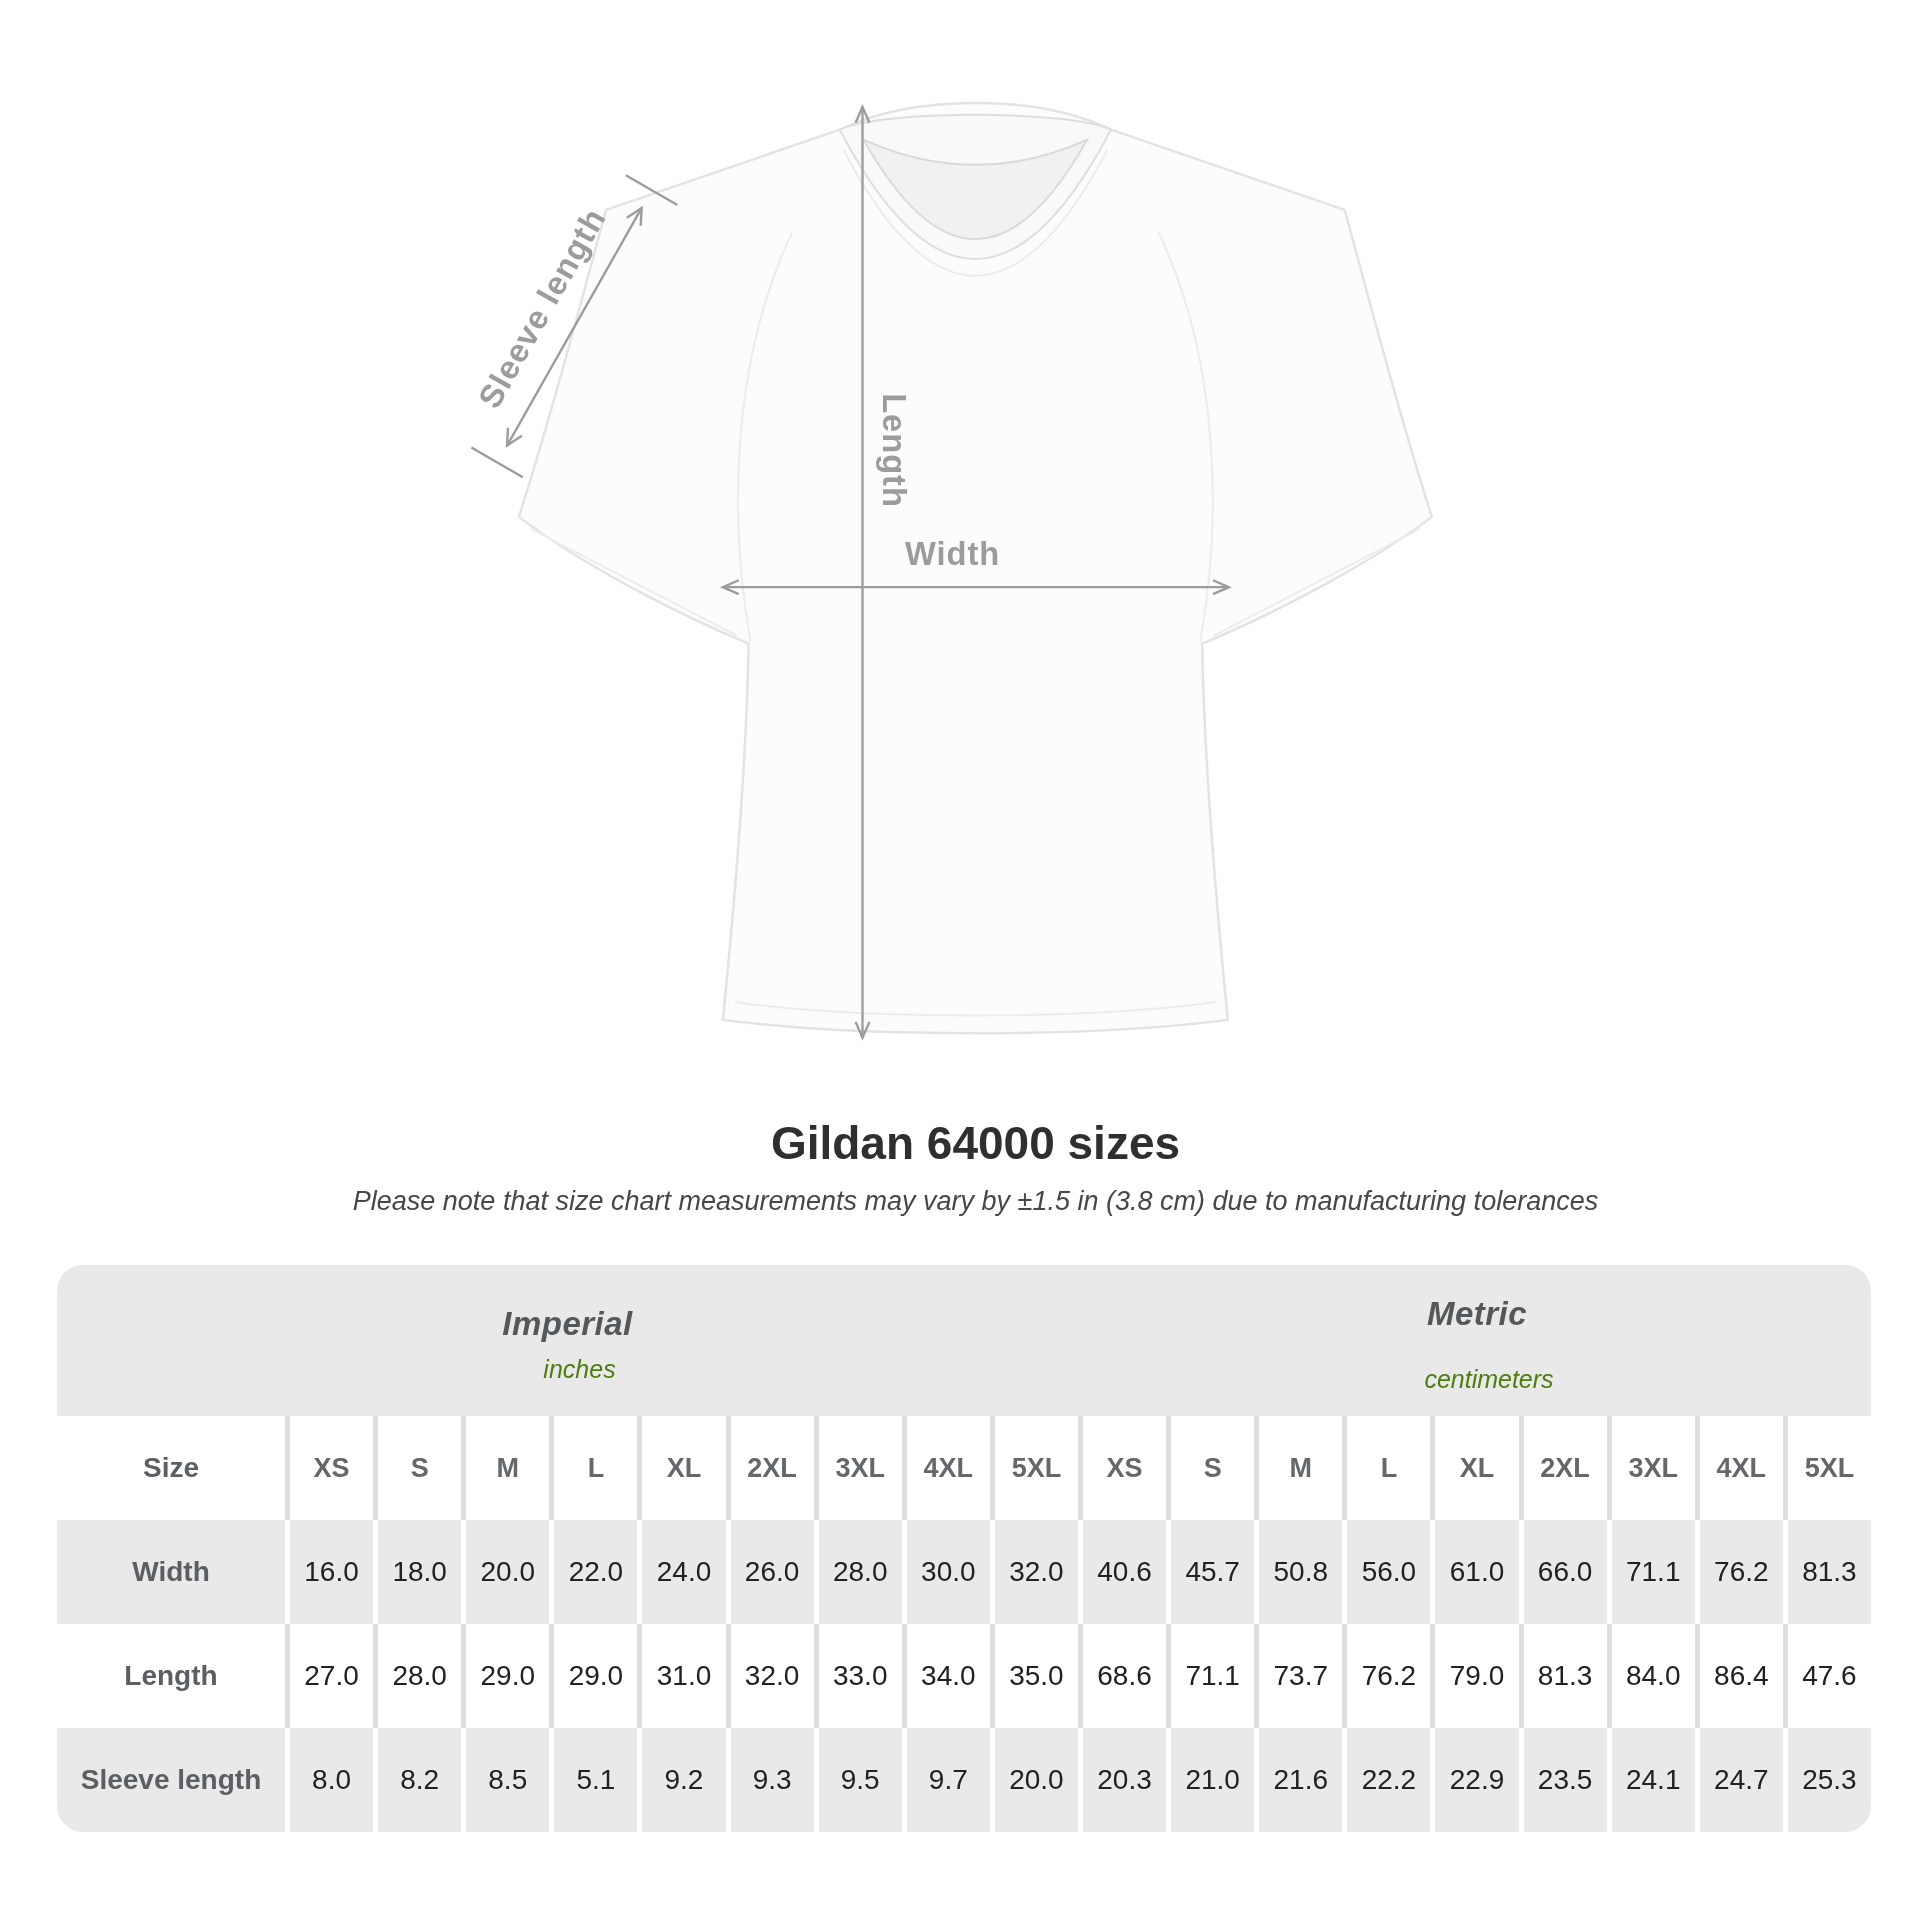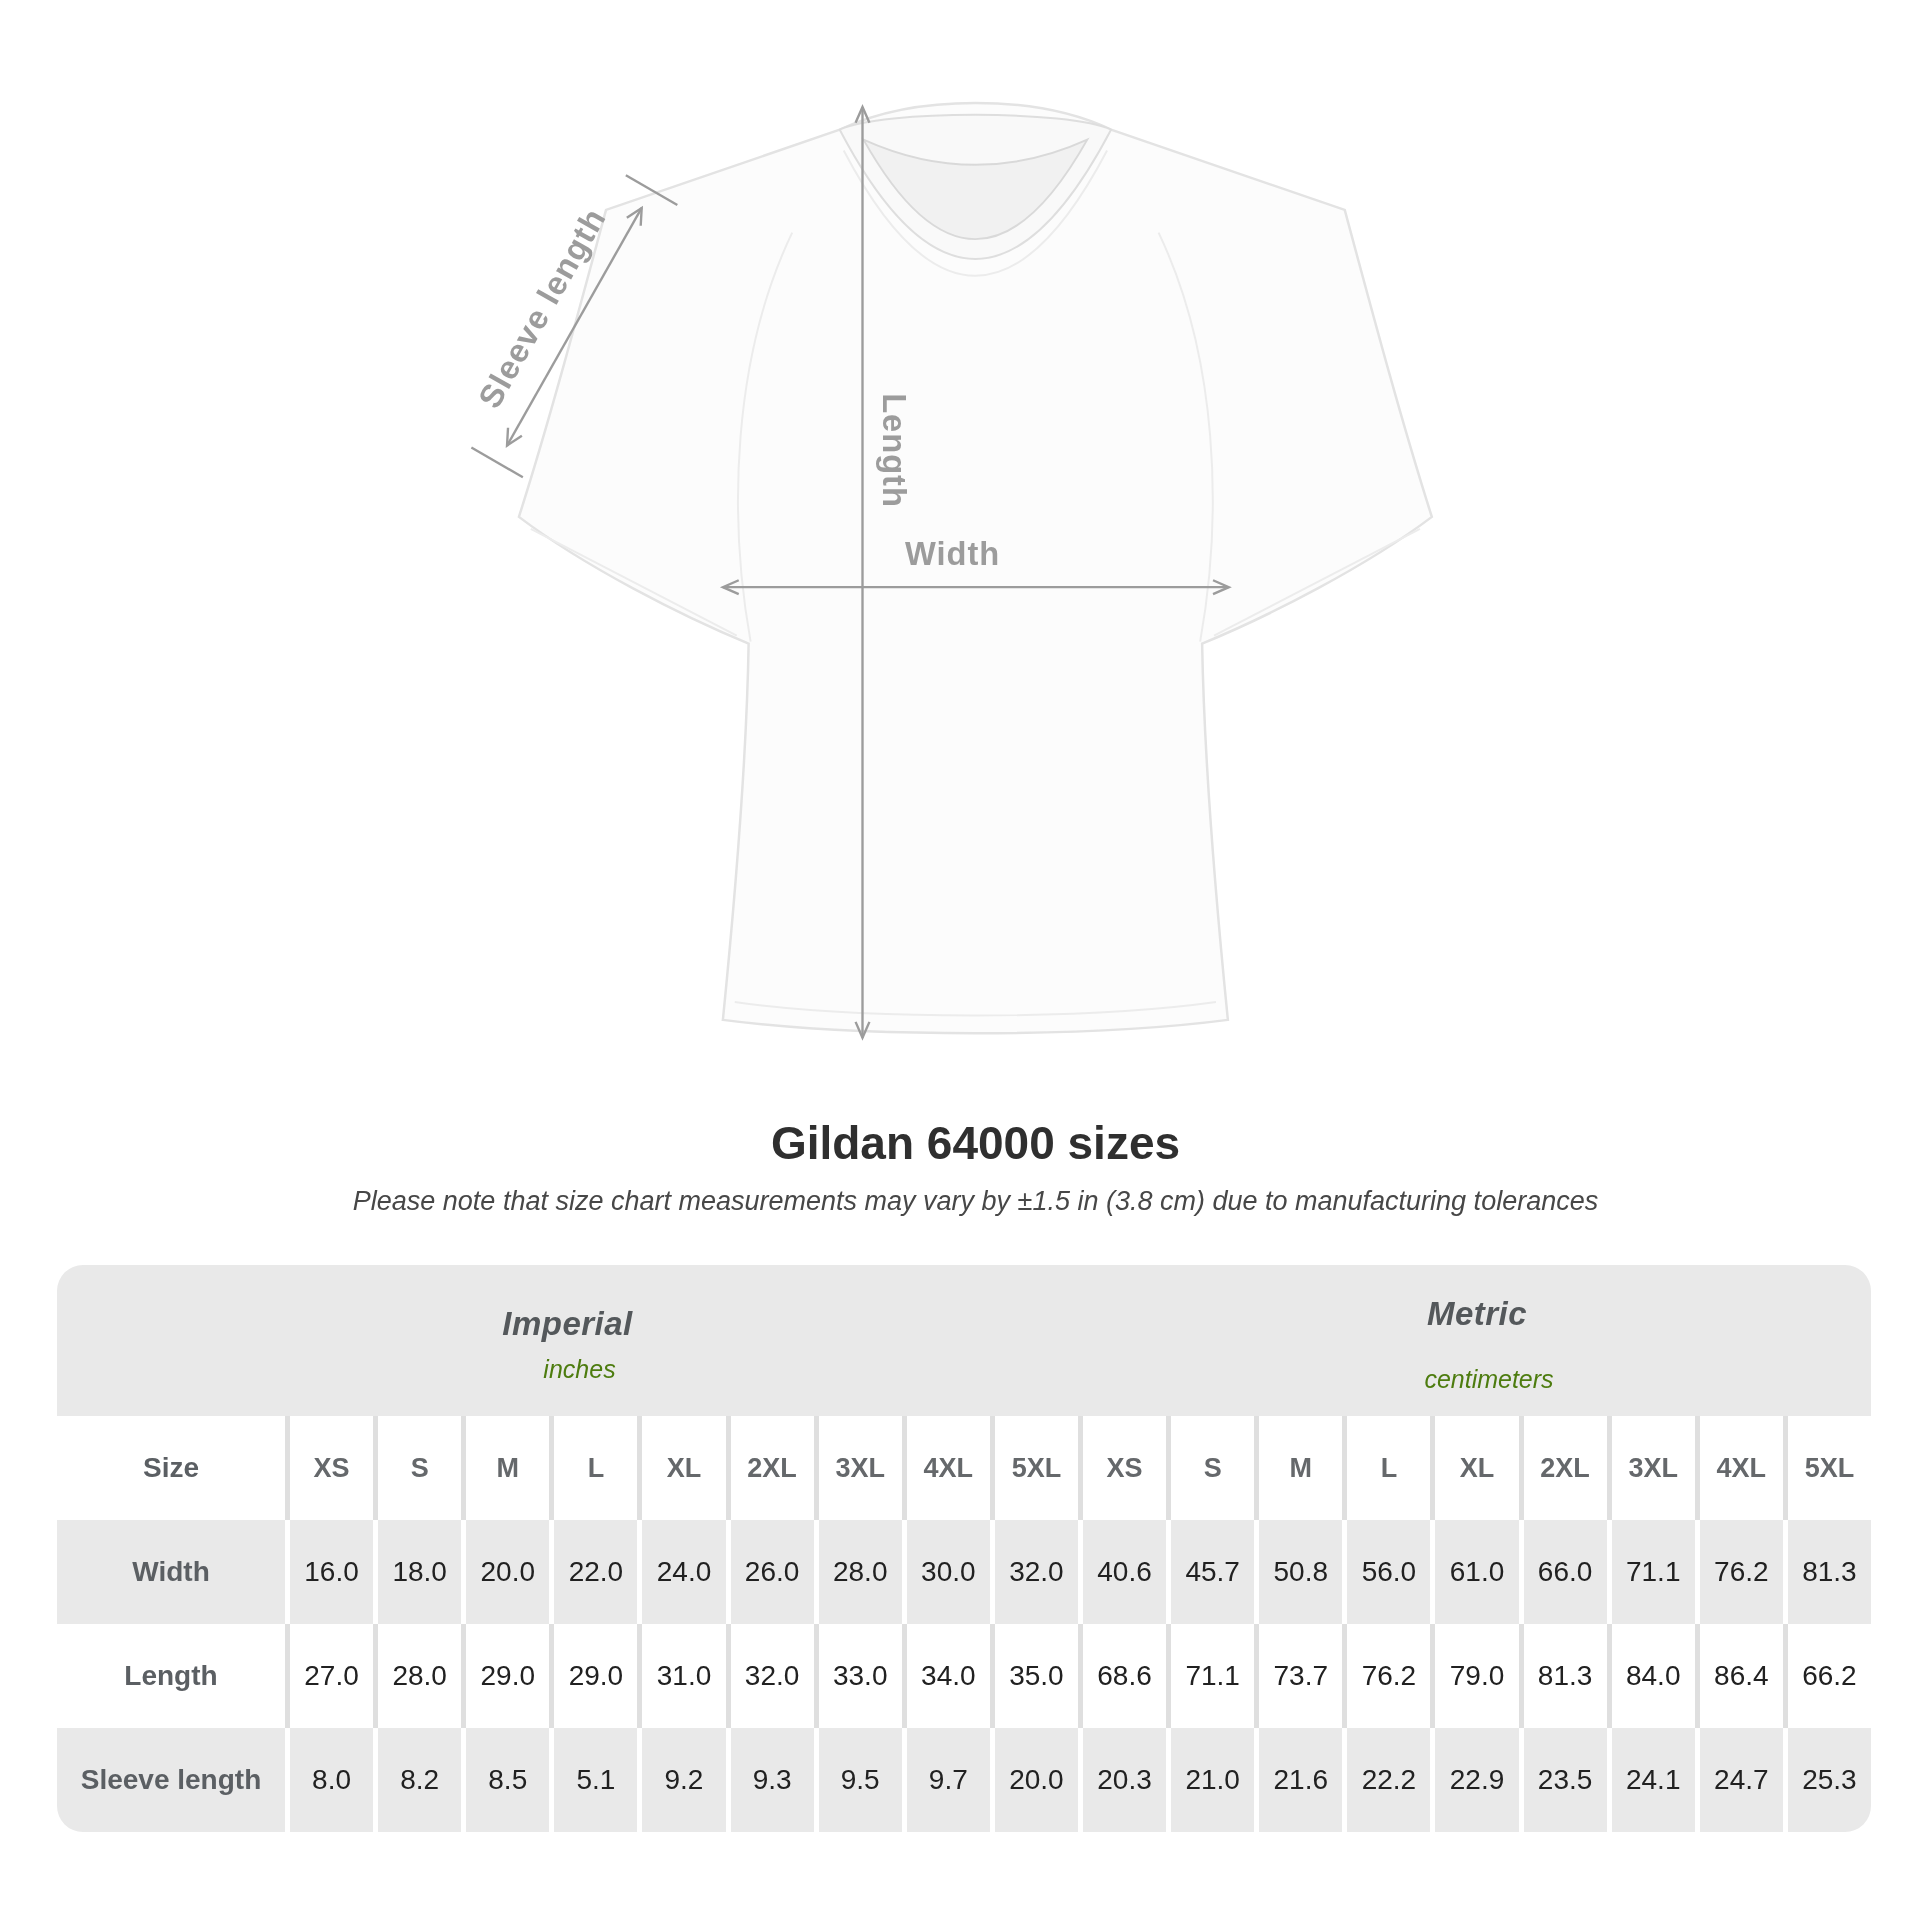--- a/index.html
+++ b/index.html
@@ -171,21 +171,21 @@
         <div class="cell val">34.0</div>
         <div class="cell val">35.0</div>
         <div class="cell val">68.6</div>
         <div class="cell val">71.1</div>
         <div class="cell val">73.7</div>
         <div class="cell val">76.2</div>
         <div class="cell val">79.0</div>
         <div class="cell val">81.3</div>
         <div class="cell val">84.0</div>
         <div class="cell val">86.4</div>
-        <div class="cell val">66.2</div>
+        <div class="cell val">47.6</div>
       </div>
 
     <div class="row gray last">
       <div class="cell rowlabel">Sleeve length</div>
     <div class="cell val">8.0</div>
         <div class="cell val">8.2</div>
         <div class="cell val">8.5</div>
         <div class="cell val">5.1</div>
         <div class="cell val">9.2</div>
         <div class="cell val">9.3</div>

